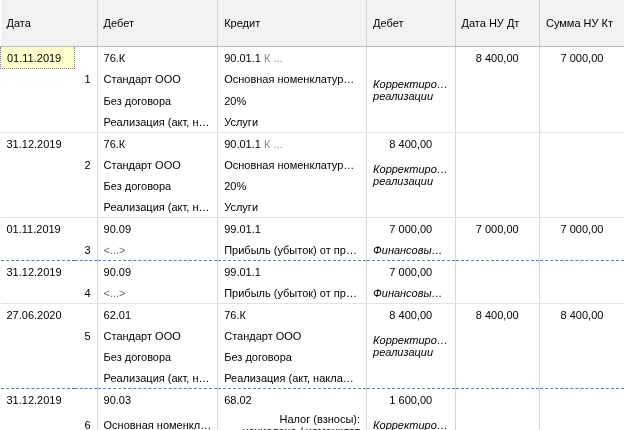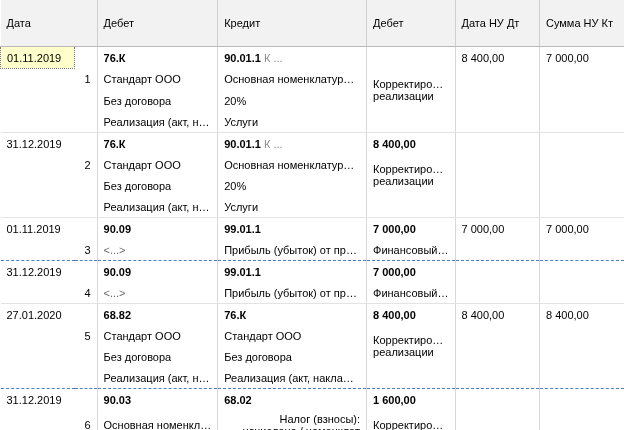--- a/index.html
+++ b/index.html
@@ -37,23 +37,23 @@
     overflow:hidden;
     text-overflow:ellipsis;
   }
   .c-date{width:74px;}
   .c-num{width:22px;text-align:right;padding-right:6px;color:#000;}
   .c-debit{width:120px;}
   .c-credit{width:148px;}
   .c-summa{width:88px;}
   .c-nudt{width:84px;}
   .c-nukt{width:84px;}
-  .num{text-align:left;}
-  .b{font-weight:bold;}
-  .it{}
+  .num{text-align:center;}
+  .b{font-weight:normal;}
+  .it{font-style:italic;}
   .rowline td{border-bottom:1px solid #e3e3e3;}
   .dashed-bottom td{border-bottom:1px dashed #4a7fd0;}
   .selcell{
     background:#ffffcc;
     border:1px dotted #7a7a7a;
   }
   .grey{color:#6a6a6a;}
   .vdiv{border-right:1px solid #d8d8d8;}
   .hdr-div{border-right:1px solid #c2c2c2;}
   .small-k{color:#8a8a8a;font-weight:normal;}
@@ -194,23 +194,23 @@
     <td></td>
     <td class="c-num vdiv">4</td>
     <td class="vdiv grey">&lt;...&gt;</td>
     <td class="vdiv">Прибыль (убыток) от продаж</td>
     <td class="it vdiv">Финансовый ре...</td>
     <td class="vdiv"></td>
     <td></td>
   </tr>
 
   <tr>
-    <td>27.01.2020</td>
-    <td class="vdiv"></td>
-    <td class="b vdiv">68.82</td>
+    <td>27.06.2020</td>
+    <td class="vdiv"></td>
+    <td class="b vdiv">62.01</td>
     <td class="b vdiv">76.К</td>
     <td class="num b vdiv">8 400,00</td>
     <td class="num vdiv">8 400,00</td>
     <td class="num">8 400,00</td>
   </tr>
   <tr>
     <td></td>
     <td class="c-num vdiv">5</td>
     <td class="vdiv">Стандарт ООО</td>
     <td class="vdiv">Стандарт ООО</td>

